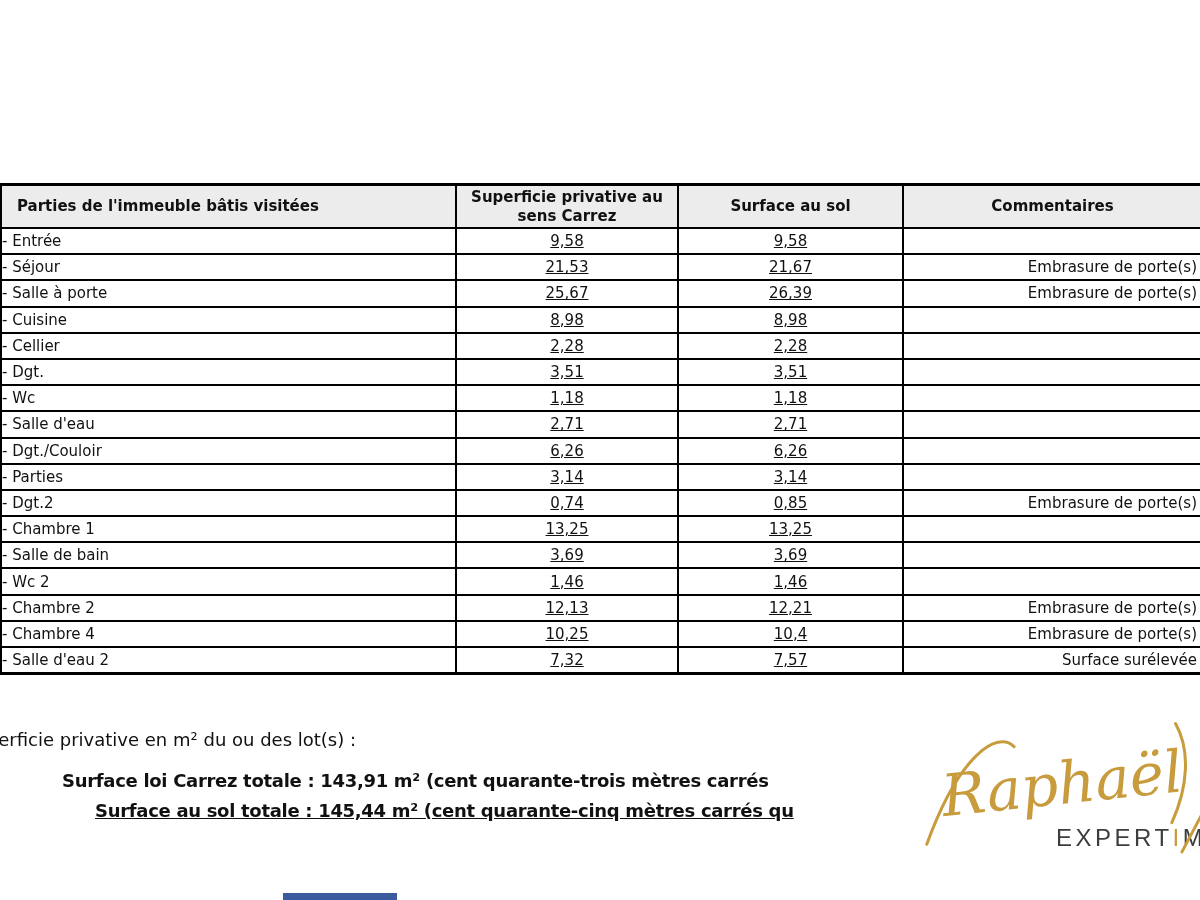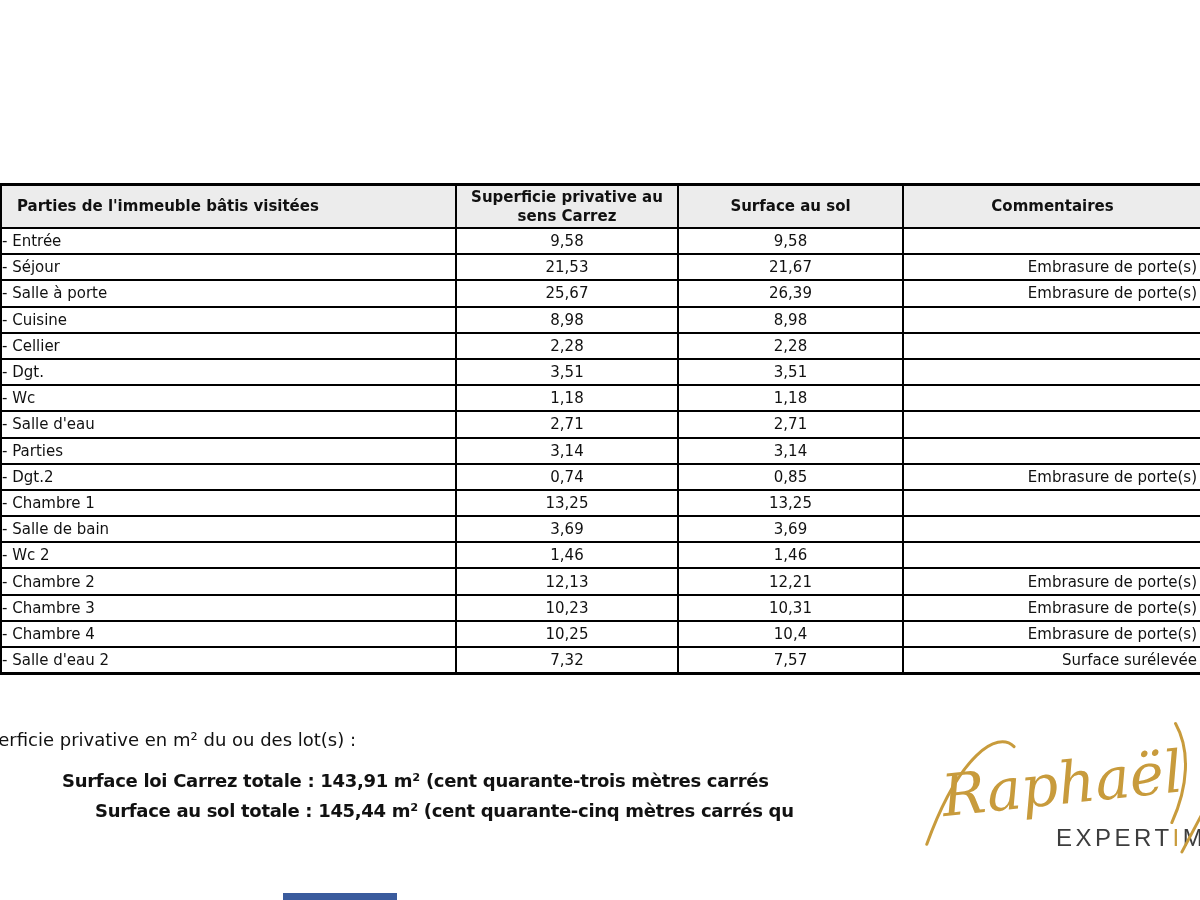--- a/index.html
+++ b/index.html
@@ -9,29 +9,29 @@
   
   .tbl-wrap{position:absolute;left:0;top:183px;width:1200px;}
   table.carrez{border-collapse:collapse;table-layout:fixed;width:1200px;
                border-top:3px solid #000;border-bottom:3px solid #000;border-left:2px solid #000;}
   col.c1{width:455px;} col.c2{width:222px;} col.c3{width:225px;} col.c4{width:298px;}
   th,td{border:2px solid #000;font-size:15px;overflow:hidden;white-space:nowrap;}
   th{background:#ececec;font-weight:bold;height:41px;text-align:center;line-height:1.25;padding:0 6px;white-space:normal;}
   th.h-label{text-align:left;padding-left:15px;}
   td{height:24.2px;padding:0 4px;}
   td.col-label{text-align:left;padding-left:0;}
-  td.col-carrez,td.col-sol{text-align:center;}
+  td.col-carrez,td.col-sol{text-align:center;text-decoration:underline;}
   td.col-comment{text-align:right;padding-right:4px;border-right:none;}
   th.h-comment{border-right:none;}
 
   
   .intro-line{position:absolute;left:-36px;top:729px;font-size:18px;white-space:nowrap;}
   .total-line{position:absolute;font-size:18px;font-weight:bold;letter-spacing:-0.3px;white-space:nowrap;z-index:1;}
   .total-carrez{left:62px;top:770px;}
-  .total-sol{left:95px;top:800px;}
+  .total-sol{left:95px;top:800px;text-decoration:underline;}
 
   
   .logo-backdrop{position:absolute;left:928px;top:718px;width:272px;height:150px;background:#fff;z-index:2;}
   .signature-svg{position:absolute;left:915px;top:712px;width:290px;height:135px;z-index:3;overflow:visible;}
   .brand{position:absolute;left:1056px;top:824px;z-index:3;font-size:24px;letter-spacing:3.5px;
          color:#3d3d3d;white-space:nowrap;font-family:"Liberation Sans","DejaVu Sans",sans-serif;}
   .brand .accent{color:#d4a02f;}
   .brand-tail{position:absolute;left:1191px;top:808px;width:3px;height:48px;z-index:3;
               transform:rotate(28deg);border-radius:2px;}
 
@@ -102,20 +102,26 @@
             <td class="col-sol">1,18</td>
             <td class="col-comment"></td>
           </tr>
           <tr>
             <td class="col-label">- Salle d'eau</td>
             <td class="col-carrez">2,71</td>
             <td class="col-sol">2,71</td>
             <td class="col-comment"></td>
           </tr>
           <tr>
+            <td class="col-label">- Dgt./Couloir</td>
+            <td class="col-carrez">6,26</td>
+            <td class="col-sol">6,26</td>
+            <td class="col-comment"></td>
+          </tr>
+          <tr>
             <td class="col-label">- Parties</td>
             <td class="col-carrez">3,14</td>
             <td class="col-sol">3,14</td>
             <td class="col-comment"></td>
           </tr>
           <tr>
             <td class="col-label">- Dgt.2</td>
             <td class="col-carrez">0,74</td>
             <td class="col-sol">0,85</td>
             <td class="col-comment">Embrasure de porte(s)</td>
@@ -135,26 +141,20 @@
           <tr>
             <td class="col-label">- Wc 2</td>
             <td class="col-carrez">1,46</td>
             <td class="col-sol">1,46</td>
             <td class="col-comment"></td>
           </tr>
           <tr>
             <td class="col-label">- Chambre 2</td>
             <td class="col-carrez">12,13</td>
             <td class="col-sol">12,21</td>
-            <td class="col-comment">Embrasure de porte(s)</td>
-          </tr>
-          <tr>
-            <td class="col-label">- Chambre 3</td>
-            <td class="col-carrez">10,23</td>
-            <td class="col-sol">10,31</td>
             <td class="col-comment">Embrasure de porte(s)</td>
           </tr>
           <tr>
             <td class="col-label">- Chambre 4</td>
             <td class="col-carrez">10,25</td>
             <td class="col-sol">10,4</td>
             <td class="col-comment">Embrasure de porte(s)</td>
           </tr>
           <tr>
             <td class="col-label">- Salle d'eau 2</td>

